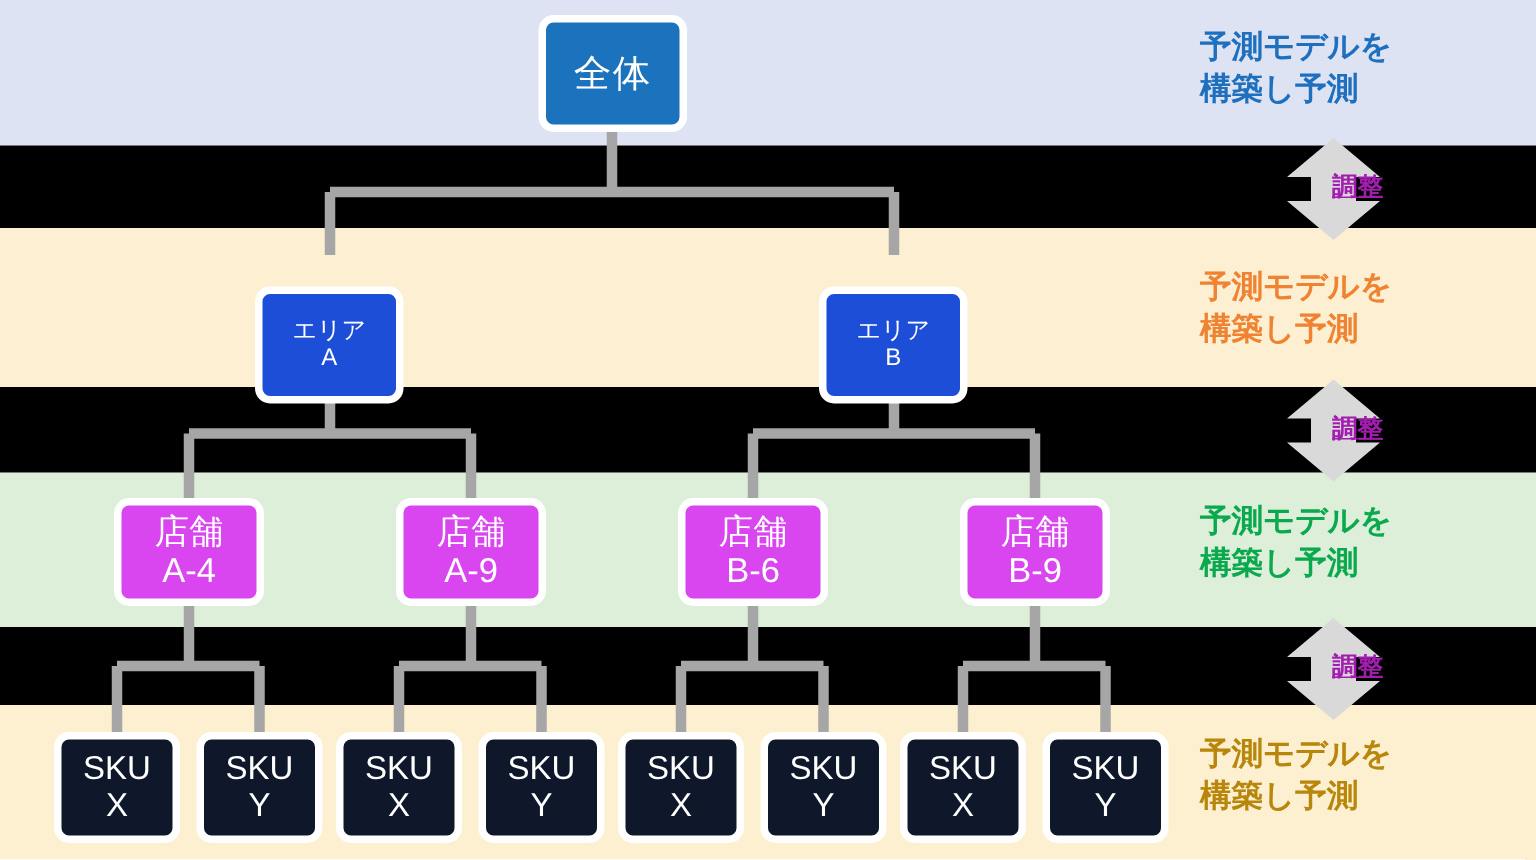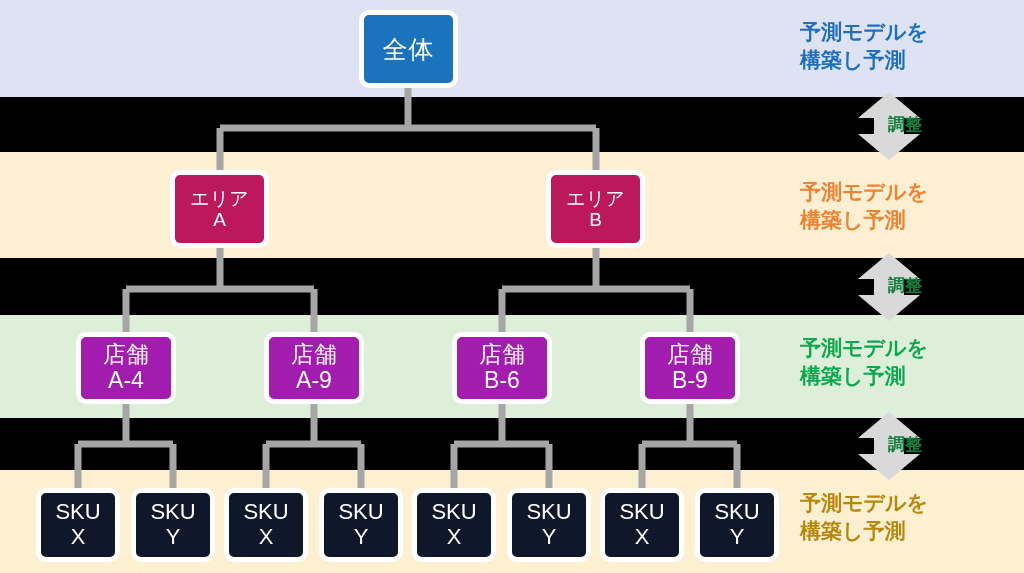--- a/index.html
+++ b/index.html
@@ -61,25 +61,26 @@
     white-space: pre;
   }
   .node .l1, .node .l2 { display: block; }
 
   .node-total {
     background: #1b72bd;
     font-size: 25px;
     letter-spacing: 1px;
   }
   .node-area {
-    background: #be185d;
-    font-size: 19px;
+    background: #1d4ed8;
+    font-size: 16px;
+    margin-top: 21px;
   }
   .node-store {
-    background: #a21caf;
+    background: #d946ef;
     font-size: 23px;
   }
   .node-sku {
     background: #0f172a;
     font-size: 22px;
   }
 
   
   .caption {
     position: absolute;
@@ -98,23 +99,24 @@
   
   .adj-arrow {
     position: absolute;
     right: 104px;
     width: 62px;
   }
   .adj-label {
     position: absolute;
     font-size: 17px;
     font-weight: bold;
-    color: #15803d;
+    color: #a21caf;
     white-space: nowrap;
     text-align: center;
+    text-decoration: underline;
   }
 </style>
 </head>
 <body>
 
 <div id="canvas">
 
   <div class="band band-total"></div>
   <div class="band band-area"></div>
   <div class="band band-store"></div>

